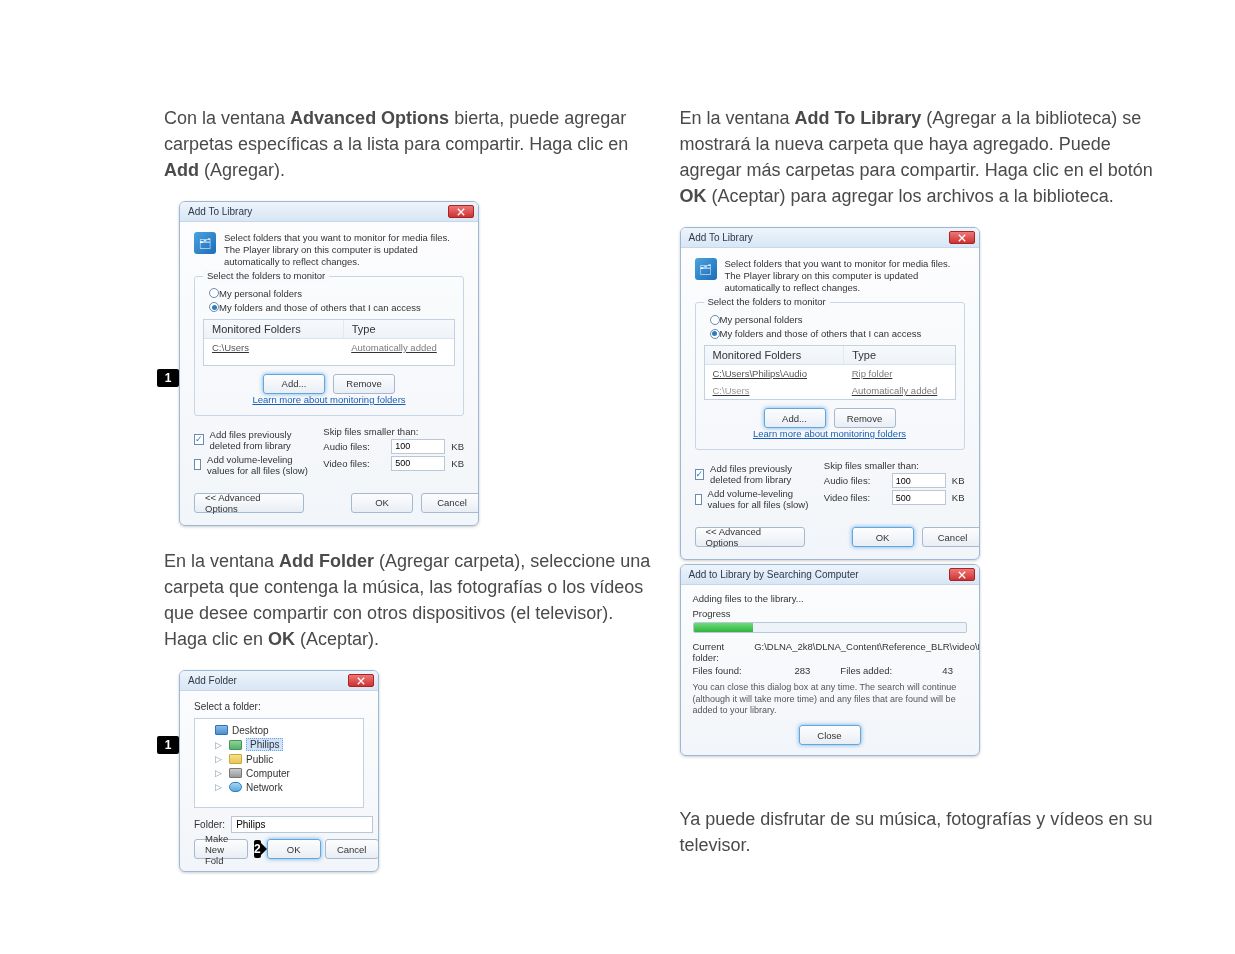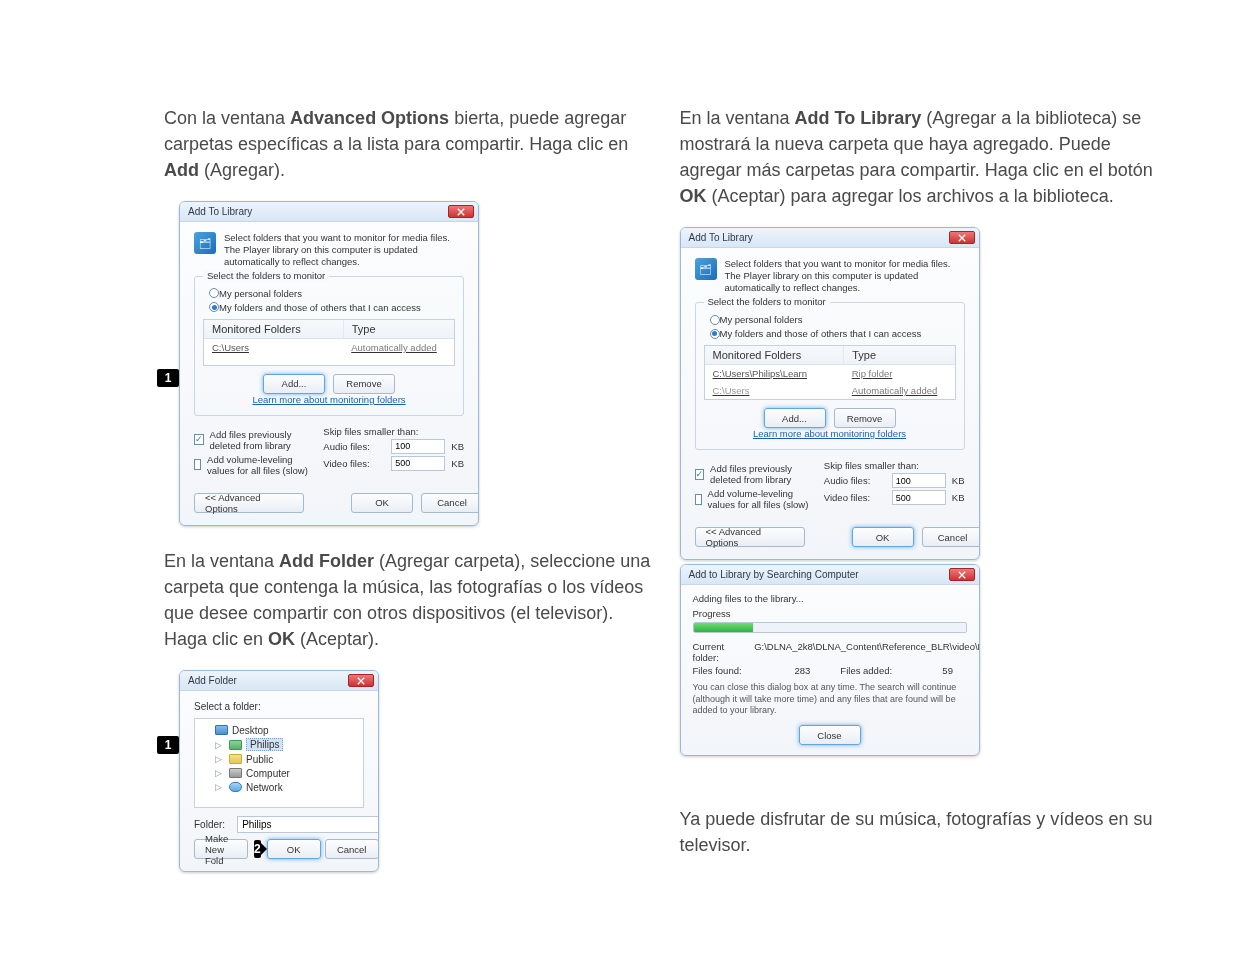--- a/index.html
+++ b/index.html
@@ -146,21 +146,21 @@
   .tree-ind1 { padding-left:14px; }
   .tree-expander { width:9px;color:#8295ab;font-size:9px; }
   .tree-icon { width:14px;height:12px;display:inline-flex;align-items:center;justify-content:center; }
   .folder { width:13px;height:10px;background:linear-gradient(#f7e08a,#e6c657);border:1px solid #caa93a;border-radius:1px; }
   .folder.sel { background:linear-gradient(#8fd09a,#58b06a);border-color:#3e9a54; }
   .desk { width:13px;height:10px;background:linear-gradient(#8bbbe8,#4a8fd2);border:1px solid #2f72b5;border-radius:1px; }
   .comp { width:13px;height:10px;background:linear-gradient(#ccc,#999);border:1px solid #777;border-radius:1px; }
   .net { width:13px;height:10px;background:linear-gradient(#a7d3f2,#5ba8e0);border:1px solid #2f81c2;border-radius:6px; }
   .tree-lbl.selected { background:#cfe3fb; padding:0 3px; border:1px dotted #6ea3db; }
 
-  .folder-row { display:flex; gap:12px; align-items:center; margin-top:8px; font-size:10px; }
+  .folder-row { display:flex; gap:6px; align-items:center; margin-top:8px; font-size:10px; }
   .folder-row input { flex:1; height:17px; border:1px solid #b9c7d7; font-size:10px; padding:0 4px; }
 
   .af-bottom { display:flex; gap:4px; margin-top:6px; align-items:center; }
   .af-bottom .aero-btn { min-width:54px; }
   .make-btn { min-width:76px; }
 
   
   .prog-bar { height:11px; border:1px solid #b9c7d7; background:#eef3f9; border-radius:2px; overflow:hidden; margin:3px 0 8px; }
   .prog-fill { height:100%; width:22%; background:linear-gradient(#6fdc77,#2fb241); }
   .kv { display:flex; gap:30px; font-size:9.5px; margin:2px 0; }
@@ -385,21 +385,21 @@
               <span>My folders and those of others that I can access</span>
             </div>
 
             <div class="listbox">
               <div class="list-header">
                 <div class="col-name">Monitored Folders</div>
                 <div class="col-type">Type</div>
               </div>
               <div class="list-rows">
                 <div class="list-row">
-                  <div class="c1">C:\Users\Philips\Learn</div>
+                  <div class="c1">C:\Users\Philips\Audio</div>
                   <div class="c2">Rip folder</div>
                 </div>
                 <div class="list-row">
                   <div class="c1" style="color:#9a9a9a">C:\Users</div>
                   <div class="c2">Automatically added</div>
                 </div>
               </div>
             </div>
 
             <div class="row-btn-link">
@@ -465,21 +465,21 @@
             </div>
 
           <div class="kv">
             <span class="k">Current folder:</span>
             <span>G:\DLNA_2k8\DLNA_Content\Reference_BLR\video\MP2PS_N</span>
           </div>
           <div class="kv">
             <span class="k">Files found:</span>
             <span>283</span>
             <span class="k">Files added:</span>
-            <span>59</span>
+            <span>43</span>
           </div>
 
           <div class="tiny-note">You can close this dialog box at any time. The search will continue (although it will take more time) and any files that are found will be added to your library.</div>
           <div class="center-row">
             <div class="aero-btn highlight">Close</div>
           </div>
         </div>
       </div>
     </div>
 

